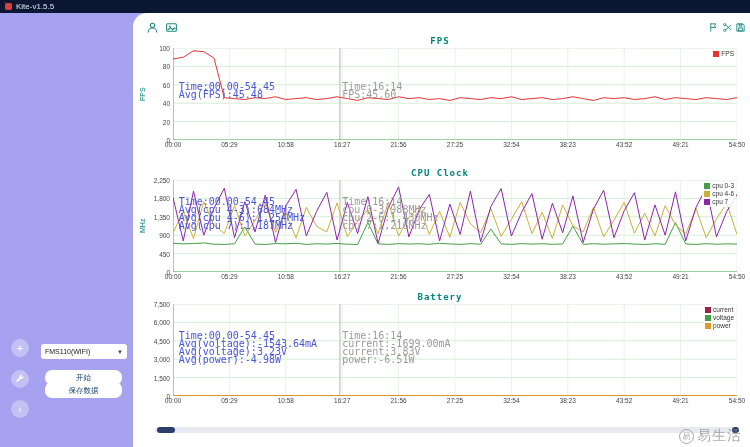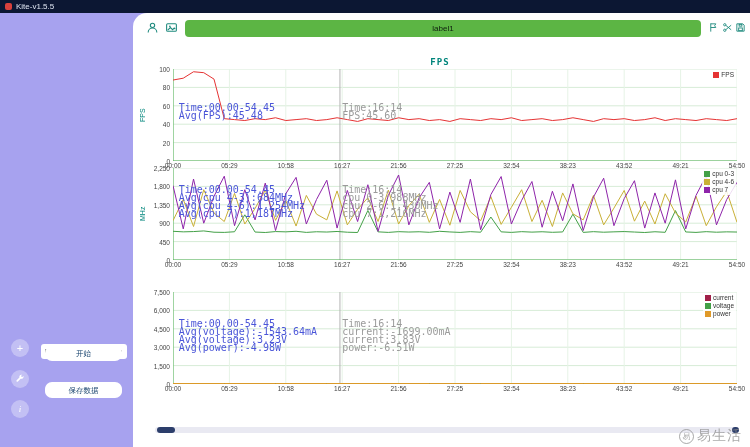--- a/index.html
+++ b/index.html
@@ -14,21 +14,21 @@
   
   .panel { position:absolute; left:133px; top:13px; width:617px; height:434px; background:#ffffff; border-top-left-radius:14px; }
 
   
   .icon-btn { position:absolute; color:#1f8a7e; cursor:pointer; }
   .icon-btn svg { display:block; }
   .label-bar { position:absolute; left:52px; top:7px; width:516px; height:17px; background:#5cb544; border-radius:4px; color:#0e1e0e; font-size:8px; display:flex; align-items:center; justify-content:center; }
 
   
   .chart { position:absolute; left:4px; width:606px; }
-  .chart[data-chart="0"] { top:44px; }
+  .chart[data-chart="0"] { top:23px; }
   .chart[data-chart="1"] { top:155px; }
   .chart[data-chart="2"] { top:279px; }
   .chart-title { text-align:center; font-family:"DejaVu Sans Mono",monospace; font-size:9px; font-weight:bold; color:#00857b; letter-spacing:1px; height:12px; }
   .chart-body { display:flex; height:92px; }
   .ylabel { width:10px; font-size:7px; color:#00857b; display:flex; align-items:center; justify-content:center; writing-mode:vertical-rl; transform:rotate(180deg); }
   .gutter { width:26px; position:relative; font-size:6.5px; color:#444; }
   .ytick { position:absolute; right:3px; transform:translateY(-50%); white-space:nowrap; }
   .plot { flex:1; position:relative; margin-right:6px; background:#fff; }
   .plot-svg { position:absolute; left:0; top:0; width:100%; height:100%; }
   .legend { position:absolute; top:1px; right:1px; background:rgba(255,255,255,.85); font-size:6.5px; color:#333; padding:1px 2px; z-index:3; }
@@ -47,21 +47,21 @@
 
   
   .watermark { position:absolute; right:8px; bottom:2px; display:flex; align-items:center; gap:3px; color:rgba(140,140,140,.75); z-index:5; }
   .wm-logo { width:15px; height:15px; border:1.5px solid rgba(140,140,140,.75); border-radius:50%; font-size:8px; display:flex; align-items:center; justify-content:center; }
   .wm-text { font-size:14px; letter-spacing:1px; }
 
   
   .device-select { position:absolute; left:41px; top:344px; width:86px; height:15px; background:#fff; border-radius:3px; font-size:7px; color:#222; display:flex; align-items:center; justify-content:space-between; padding:0 4px; cursor:pointer; }
   .select-caret { font-size:6px; color:#444; }
   .side-btn { position:absolute; left:45px; width:77px; height:15px; background:#fff; border-radius:7px; border:none; font-size:7.5px; color:#14406b; display:flex; align-items:center; justify-content:center; font-family:inherit; cursor:pointer; }
-  #btn-start { top:346px; } #btn-pause { top:382px; } #btn-save { top:383px; }
+  #btn-start { top:370px; } #btn-pause { top:382px; } #btn-save { top:383px; }
   .circle-btn { position:absolute; left:11px; width:18px; height:18px; border-radius:50%; background:rgba(255,255,255,.32); color:#fff; display:flex; align-items:center; justify-content:center; font-size:11px; cursor:pointer; }
   #cb-add { top:339px; } #cb-tool { top:370px; } #cb-info { top:400px; font-size:9px; font-style:italic; font-family:"Liberation Serif",serif; }
 </style>
 </head>
 <body>
 
 <div class="titlebar">
   <span class="app-dot"></span>
   <span class="titlebar-text">Kite-v1.5.5</span>
 </div>
@@ -74,21 +74,20 @@
         <path d="M4 21c0-4.4 3.6-8 8-8s8 3.6 8 8" fill="none" stroke="currentColor" stroke-width="2"></path>
       </svg>
   </span>
   <span class="icon-btn" style="left:32px; top:8px;">
     <svg width="13" height="13" viewBox="0 0 24 24">
         <rect x="3" y="5" width="18" height="14" rx="2" fill="none" stroke="currentColor" stroke-width="2"></rect>
         <circle cx="9" cy="10" r="1.5" fill="currentColor"></circle>
         <path d="M5 17l5-5 4 4 3-3 2 2" fill="none" stroke="currentColor" stroke-width="2"></path>
       </svg>
   </span>
-  <div class="label-bar">label1</div>
   <span class="icon-btn" style="left:575px; top:9px;">
     <svg width="11" height="11" viewBox="0 0 24 24">
         <path d="M6 3v18M6 4h11l-2.5 4L17 12H6" fill="none" stroke="currentColor" stroke-width="2"></path>
       </svg>
   </span>
   <span class="icon-btn" style="left:589px; top:9px;">
     <svg width="11" height="11" viewBox="0 0 24 24">
         <circle cx="6" cy="6" r="2.5" fill="none" stroke="currentColor" stroke-width="2"></circle>
         <circle cx="6" cy="18" r="2.5" fill="none" stroke="currentColor" stroke-width="2"></circle>
         <path d="M8 7l12 10M8 17L20 7" fill="none" stroke="currentColor" stroke-width="2"></path>
@@ -166,20 +165,21 @@
           <span style="left: 60%;">32:54</span>
           <span style="left: 70%;">38:23</span>
           <span style="left: 80%;">43:52</span>
           <span style="left: 90%;">49:21</span>
           <span style="left: 100%;">54:50</span>
         </div>
       </div>
   </div>
 
   <div class="chart" data-chart="1">
+    <div class="chart-title">CPU Clock</div>
     <div class="chart-body">
       <div class="ylabel">MHz</div>
       <div class="gutter">
           <div class="ytick" style="top: 100%;">0</div>
           <div class="ytick" style="top: 80%;">450</div>
           <div class="ytick" style="top: 60%;">900</div>
           <div class="ytick" style="top: 40%;">1,350</div>
           <div class="ytick" style="top: 20%;">1,800</div>
           <div class="ytick" style="top: 0%;">2,250</div>
         </div>
@@ -249,20 +249,21 @@
           <span style="left: 60%;">32:54</span>
           <span style="left: 70%;">38:23</span>
           <span style="left: 80%;">43:52</span>
           <span style="left: 90%;">49:21</span>
           <span style="left: 100%;">54:50</span>
         </div>
       </div>
   </div>
 
   <div class="chart" data-chart="2">
+    <div class="chart-title">Battery</div>
     <div class="chart-body">
       <div class="ylabel"></div>
       <div class="gutter">
           <div class="ytick" style="top: 100%;">0</div>
           <div class="ytick" style="top: 80%;">1,500</div>
           <div class="ytick" style="top: 60%;">3,000</div>
           <div class="ytick" style="top: 40%;">4,500</div>
           <div class="ytick" style="top: 20%;">6,000</div>
           <div class="ytick" style="top: 0%;">7,500</div>
         </div>

